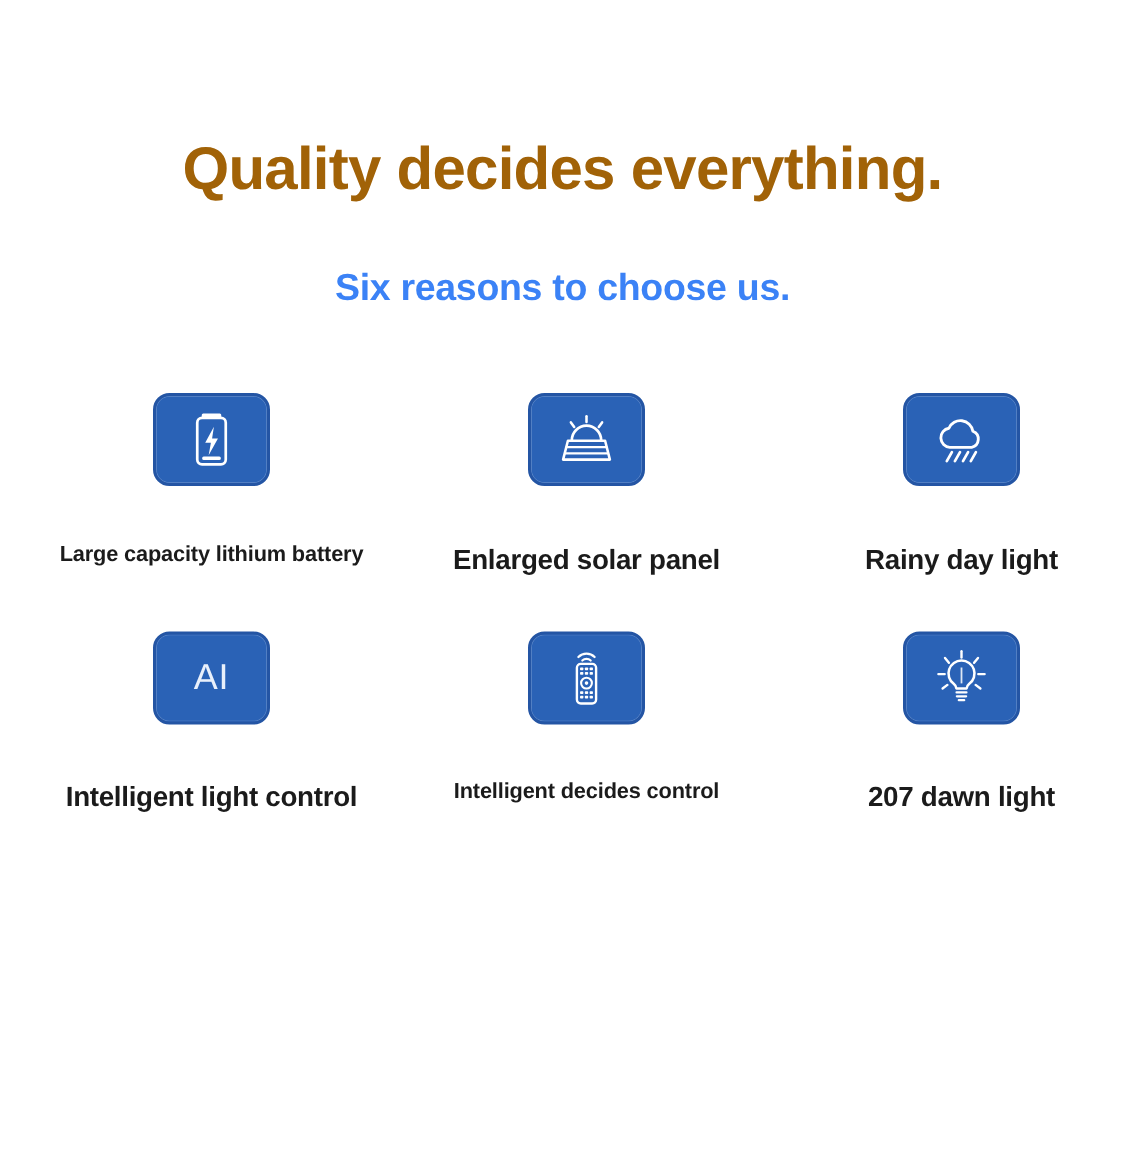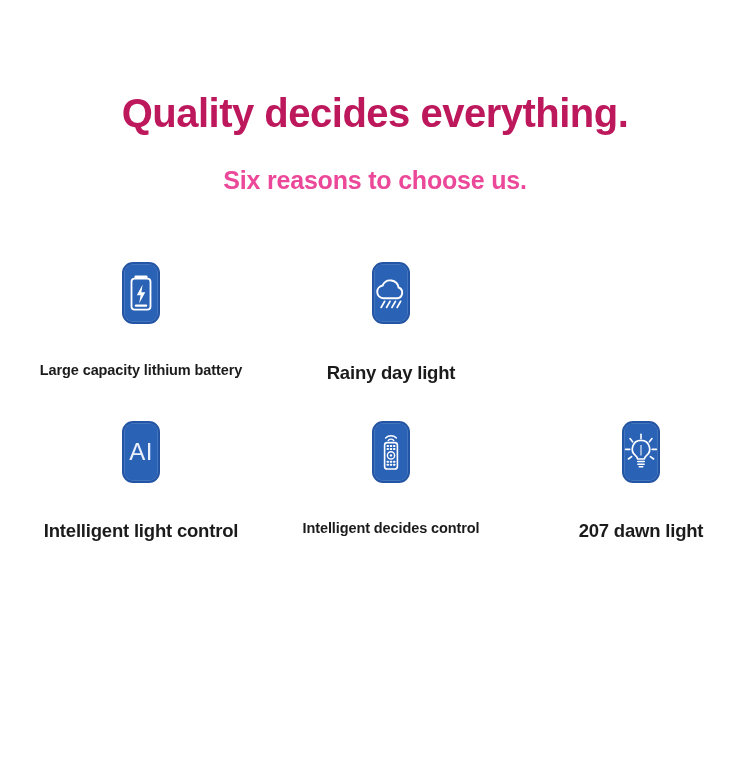--- a/index.html
+++ b/index.html
@@ -25,30 +25,30 @@
 
   
   .heading-block {
     padding-top: 92px;
     text-align: center;
   }
   .main-title {
     font-size: 40px;
     font-weight: 700;
     letter-spacing: -0.5px;
-    color: #be185d;
+    color: #a16207;
     line-height: 1.08;
     margin: 0;
     font-family: "Liberation Sans", sans-serif;
   }
   .sub-title {
     font-size: 25px;
     font-weight: 700;
-    color: #ec4899;
-    margin: 0;
+    color: #3b82f6;
+    margin: 12px;
     padding-top: 31px;
     letter-spacing: -0.2px;
     font-family: "Liberation Sans", sans-serif;
   }
 
   
   .features {
     position: absolute;
     top: 262px;
     left: 16px;
@@ -64,21 +64,21 @@
   }
   .feature-cell {
     flex: 0 0 250px;
     width: 250px;
     display: flex;
     flex-direction: column;
     align-items: center;
   }
 
   .tile {
-    width: 38px;
+    width: 78px;
     height: 62px;
     border-radius: 11px;
     background: #2a62b6;
     border: 2px solid #2455a4;
     box-sizing: border-box;
     display: flex;
     align-items: center;
     justify-content: center;
     box-shadow: 0 0 0 0.5px rgba(255,255,255,0.25) inset;
   }
@@ -129,20 +129,40 @@
               <rect x="8.5" y="1.6" width="13" height="3" rx="1" fill="#ffffff"></rect>
               <rect x="5.5" y="4.6" width="19" height="31" rx="3.2" stroke="#ffffff" stroke-width="1.8" fill="none"></rect>
               <path d="M16.6 10.5 L10.8 21.2 L14.6 21.2 L13.1 29.5 L19.3 18.3 L15.4 18.3 Z" fill="#ffffff"></path>
               <rect x="8.8" y="30.4" width="12.4" height="2.3" rx="1" fill="#ffffff"></rect>
             </svg>
           </span>
         </div>
         <div class="caption size-sm">Large capacity lithium battery</div>
       </div>
 
+      <div class="feature-cell">
+        <div class="tile">
+          <span>
+            <svg width="38" height="34" viewBox="0 0 38 34" fill="none">
+              <g stroke="#ffffff" stroke-width="1.7" stroke-linecap="round">
+                <line x1="19" y1="1.5" x2="19" y2="5.3"></line>
+                <line x1="8.6" y1="5.6" x2="10.8" y2="8.6"></line>
+                <line x1="29.4" y1="5.6" x2="27.2" y2="8.6"></line>
+              </g>
+              <path d="M9.2 17.6 A9.8 9.8 0 0 1 28.8 17.6" stroke="#ffffff" stroke-width="1.8" fill="none"></path>
+              <path d="M6.6 17.8 L31.4 17.8 L34.6 30.4 L3.4 30.4 Z" stroke="#ffffff" stroke-width="1.7" fill="none" stroke-linejoin="round"></path>
+              <g stroke="#ffffff" stroke-width="1.5">
+                <line x1="5.1" y1="22.0" x2="32.9" y2="22.0"></line>
+                <line x1="4.2" y1="26.2" x2="33.8" y2="26.2"></line>
+              </g>
+            </svg>
+          </span>
+        </div>
+        <div class="caption size-lg">Enlarged solar panel</div>
+      </div>
 
       <div class="feature-cell">
         <div class="tile">
           <span>
             <svg width="38" height="36" viewBox="0 0 38 36" fill="none">
               <path d="M11.2 23.2
                        a6.4 6.4 0 0 1 -0.6 -12.7
                        a8.4 8.4 0 0 1 16.0 2.0
                        a5.6 5.6 0 0 1 -0.8 10.7 Z" stroke="#ffffff" stroke-width="1.9" fill="none" stroke-linejoin="round"></path>
               <g stroke="#ffffff" stroke-width="1.8" stroke-linecap="round">

